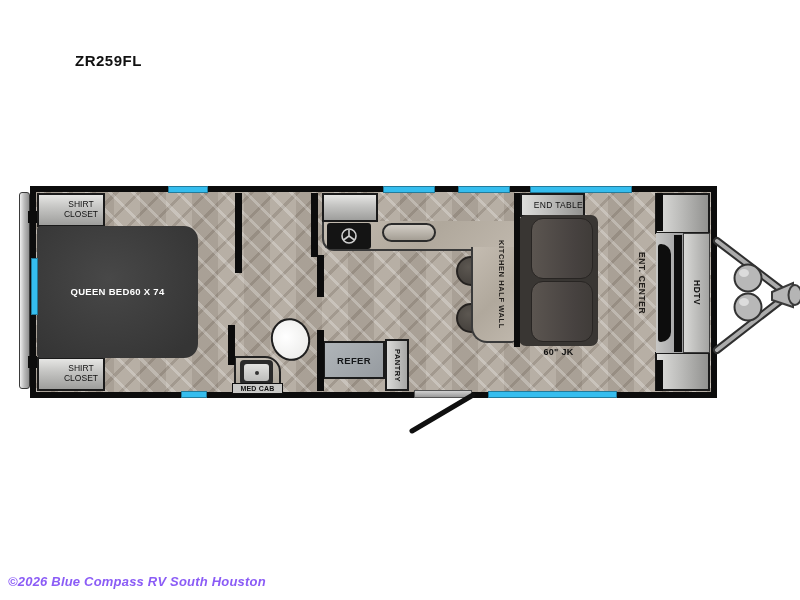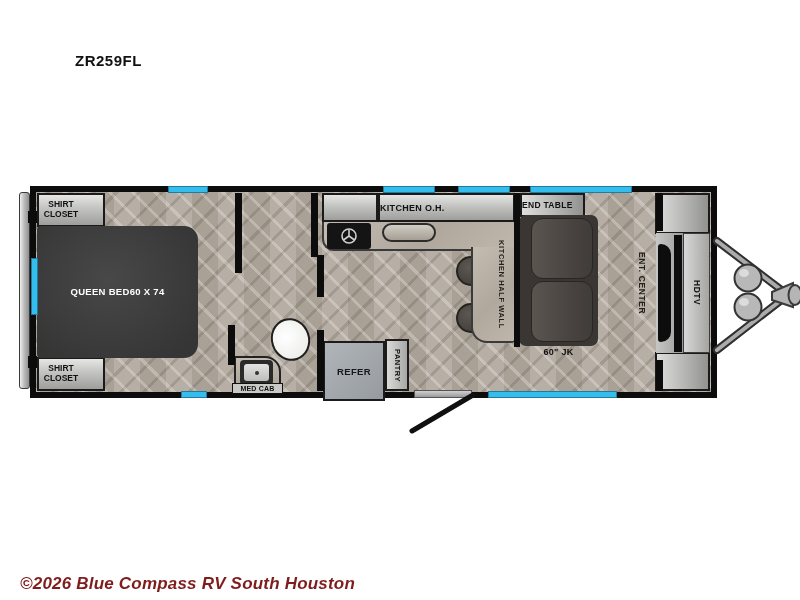--- a/index.html
+++ b/index.html
@@ -5,22 +5,22 @@
   html,body{margin:0;padding:0;}
   .canvas{
     position:relative;width:800px;height:600px;background:#ffffff;overflow:hidden;
     font-family:"Liberation Sans",sans-serif;
   }
   .plan-title{
     position:absolute;left:75px;top:52px;font-size:15px;font-weight:600;
     color:#111;letter-spacing:.5px;
   }
   .copyright{
-    position:absolute;left:20px;top:574px;font-size:17px;font-weight:bold;font-style:italic;
-    color:#7f1d1d;letter-spacing:.2px;
+    position:absolute;left:8px;top:574px;font-size:13px;font-weight:bold;font-style:italic;
+    color:#8b5cf6;letter-spacing:.2px;
   }
   
   .body{
     position:absolute;left:30px;top:186px;width:687px;height:212px;box-sizing:border-box;
     border:6px solid #0c0c0c;background:#b2a99e;
   }
   .floor{
     position:absolute;inset:0;
     background-color:#b2a99e;
     background-image:
@@ -32,22 +32,22 @@
   .window{position:absolute;background:#35bdee;box-shadow:inset 0 0 0 1px rgba(0,0,0,.35);}
   .cap{
     position:absolute;left:19px;top:192px;width:11px;height:197px;border-radius:3px;
     background:linear-gradient(90deg,#efefef,#bdbdbd 45%,#8f8f8f);border:1.5px solid #3a3a3a;
     box-sizing:border-box;
   }
   .tab{position:absolute;background:#0c0c0c;width:9px;height:12px;}
   .cab{
     position:absolute;box-sizing:border-box;border:2px solid #1a1a1a;
     background:linear-gradient(180deg,#e6e6e4 0%,#c6c6c4 40%,#9e9e9c 100%);
-    display:flex;align-items:center;justify-content:flex-start;text-align:center;
-    font-weight:bold;color:#111;
+    display:flex;align-items:center;justify-content:flex-end;text-align:center;
+    font-weight:normal;color:#111;
   }
   .cab.vgrad{background:linear-gradient(90deg,#dededc 0%,#b9b9b7 50%,#929290 100%);}
   .vtext{writing-mode:vertical-rl;text-orientation:mixed;}
   .bed{
     position:absolute;left:37px;top:226px;width:161px;height:132px;
     background:radial-gradient(ellipse at 45% 40%, #484848, #353535 85%);
     border-radius:4px 14px 14px 4px;display:flex;flex-direction:row;align-items:center;
     justify-content:center;color:#fff;font-weight:bold;font-size:9.5px;line-height:1.25;
     letter-spacing:.3px;
   }
@@ -101,21 +101,21 @@
   .stool{
     position:absolute;width:30px;height:30px;border-radius:50%;
     background:radial-gradient(circle at 40% 35%,#5c5751,#3e3a36);border:2px solid #252220;
     box-sizing:border-box;
   }
   .halfwall-label{
     position:absolute;left:497px;top:240px;height:106px;font-size:7.5px;font-weight:bold;
     color:#23201d;letter-spacing:.6px;
   }
   .refer{
-    position:absolute;left:323px;top:341px;width:62px;height:60px;box-sizing:border-box;
+    position:absolute;left:323px;top:341px;width:62px;height:38px;box-sizing:border-box;
     background:linear-gradient(135deg,#b0b5b9 0%,#969ba0 100%);border:2px solid #1c1c1c;
     display:flex;align-items:center;justify-content:center;font-size:9.5px;font-weight:bold;color:#16181a;
     letter-spacing:.4px;
   }
   .pantry{
     position:absolute;left:385px;top:339px;width:24px;height:52px;box-sizing:border-box;
     background:linear-gradient(90deg,#dadad8,#a7a7a5);border:2px solid #1c1c1c;
     display:flex;align-items:center;justify-content:center;font-size:7.5px;font-weight:bold;color:#111;
     letter-spacing:.5px;
   }
@@ -190,23 +190,20 @@
   </div>
   <div class="medcab-label">
     <span>MED CAB</span>
   </div>
 
   <div class="stool" style="left:456px;top:256px;"></div>
   <div class="stool" style="left:456px;top:303px;"></div>
   <div class="counter counter-h"></div>
   <div class="counter counter-v"></div>
   <div class="cab" style="left:322px;top:193px;width:56px;height:29px;"></div>
-  <div class="cab" style="left:378px;top:193px;width:137px;height:29px;font-size:9px;letter-spacing:.3px;">
-    <span>KITCHEN O.H.</span>
-  </div>
   <div class="stove">
     <svg width="18" height="18" viewBox="0 0 18 18" style="position:static;">
       <circle cx="9" cy="9" r="7" fill="none" stroke="#cfcfcf" stroke-width="1.6"></circle>
       <line x1="9" y1="9" x2="9" y2="2.5" stroke="#cfcfcf" stroke-width="1.6"></line>
       <line x1="9" y1="9" x2="3.5" y2="13" stroke="#cfcfcf" stroke-width="1.6"></line>
       <line x1="9" y1="9" x2="14.5" y2="13" stroke="#cfcfcf" stroke-width="1.6"></line>
     </svg>
   </div>
   <div class="sink"></div>
   <div class="halfwall-label vtext">

